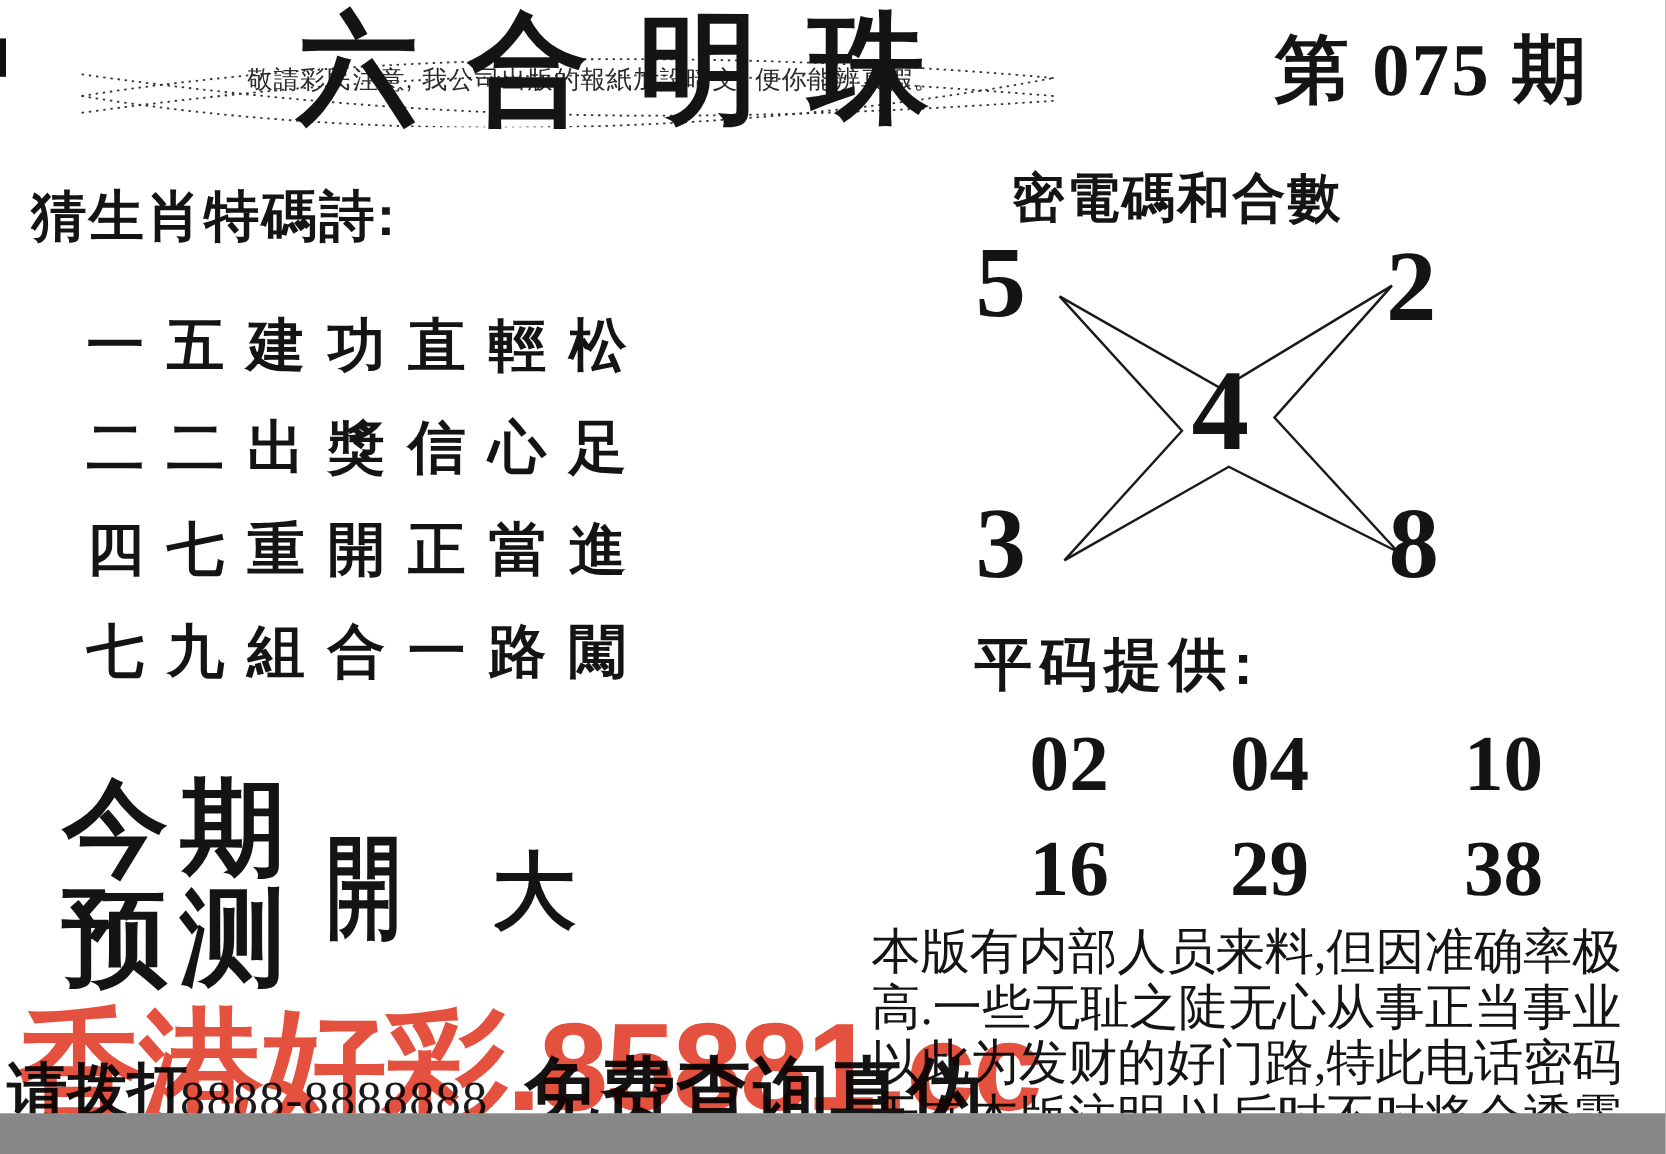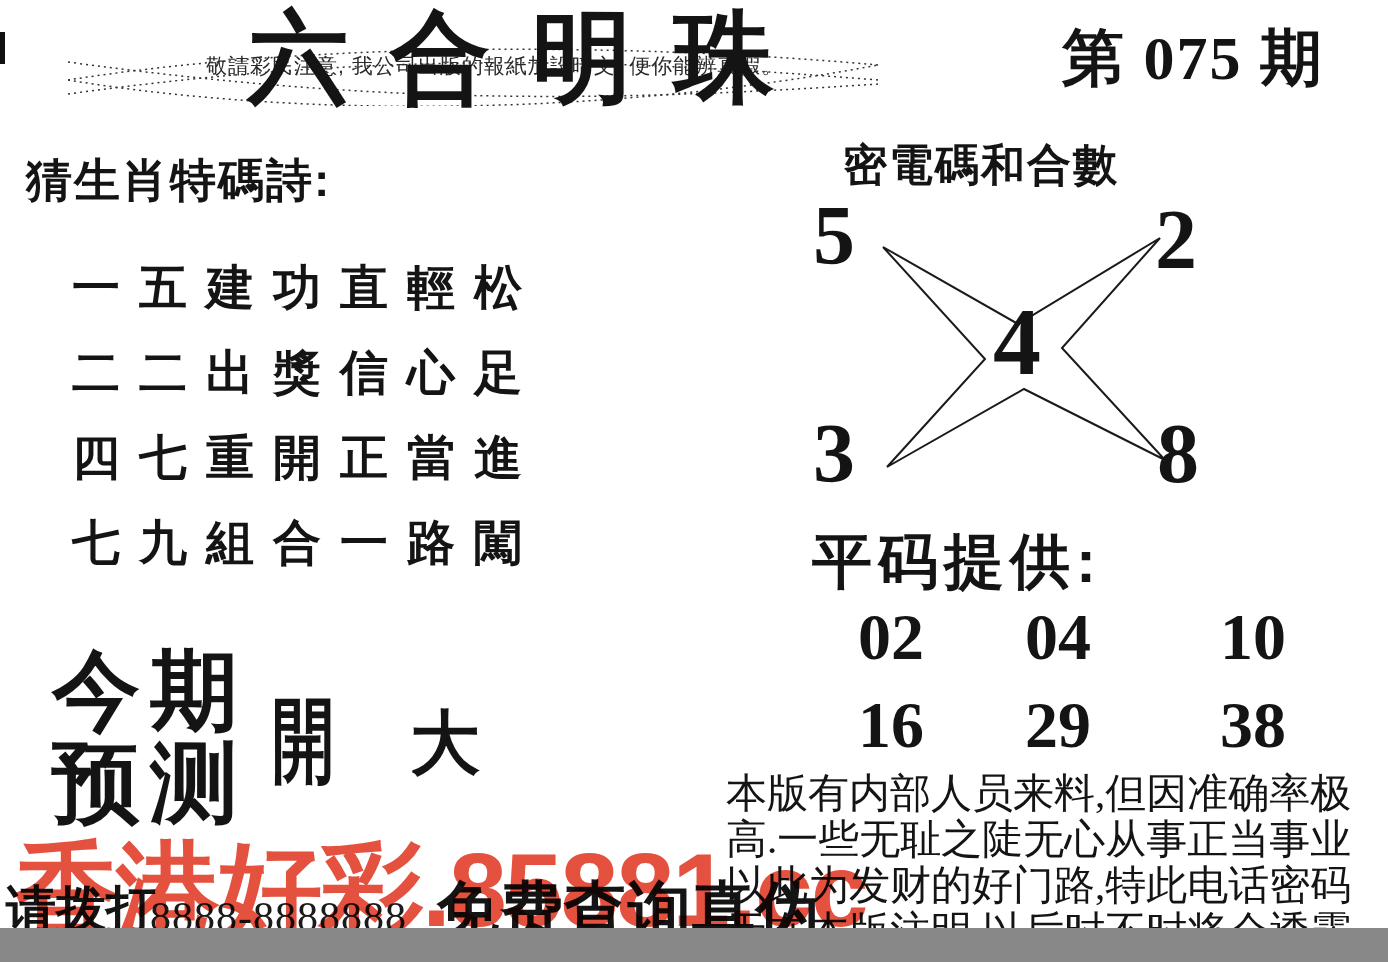--- a/index.html
+++ b/index.html
@@ -24,21 +24,21 @@
   #star-box{left:805px;top:190px;width:415px;height:315px;}
   #star-box svg{position:absolute;left:0;top:0;}
   .star-num{position:absolute;font-size:84px;font-weight:600;line-height:1;
     font-family:"Liberation Serif","DejaVu Serif",serif;}
   .sn-tl{left:8px;top:4px;}
   .sn-tr{left:350px;top:8px;}
   .sn-bl{left:8px;top:222px;}
   .sn-br{left:352px;top:222px;}
   .sn-c{left:188px;top:104px;font-size:96px;font-weight:700;}
 
-  .pingma-heading{left:812px;top:522px;font-size:60px;font-weight:900;letter-spacing:6px;}
+  .pingma-heading{left:812px;top:522px;font-size:48px;font-weight:900;letter-spacing:6px;}
   .pm{font-size:66px;font-weight:700;line-height:1;margin-left:30px;}
   .pm-r1{top:604px}.pm-r2{top:692px}
   .pm-c1{left:828px}.pm-c2{left:995px}.pm-c3{left:1190px}
 
   .pred-label{left:52px;font-size:88px;font-weight:600;letter-spacing:10px;line-height:1;}
   .pt{top:648px}.pb{top:740px}
   .pred-main{left:272px;top:694px;font-size:92px;font-weight:900;line-height:1;
     transform:scaleX(0.68);transform-origin:left top;}
   .pred-sub{left:410px;top:708px;font-size:70px;font-weight:900;line-height:1;}
 

